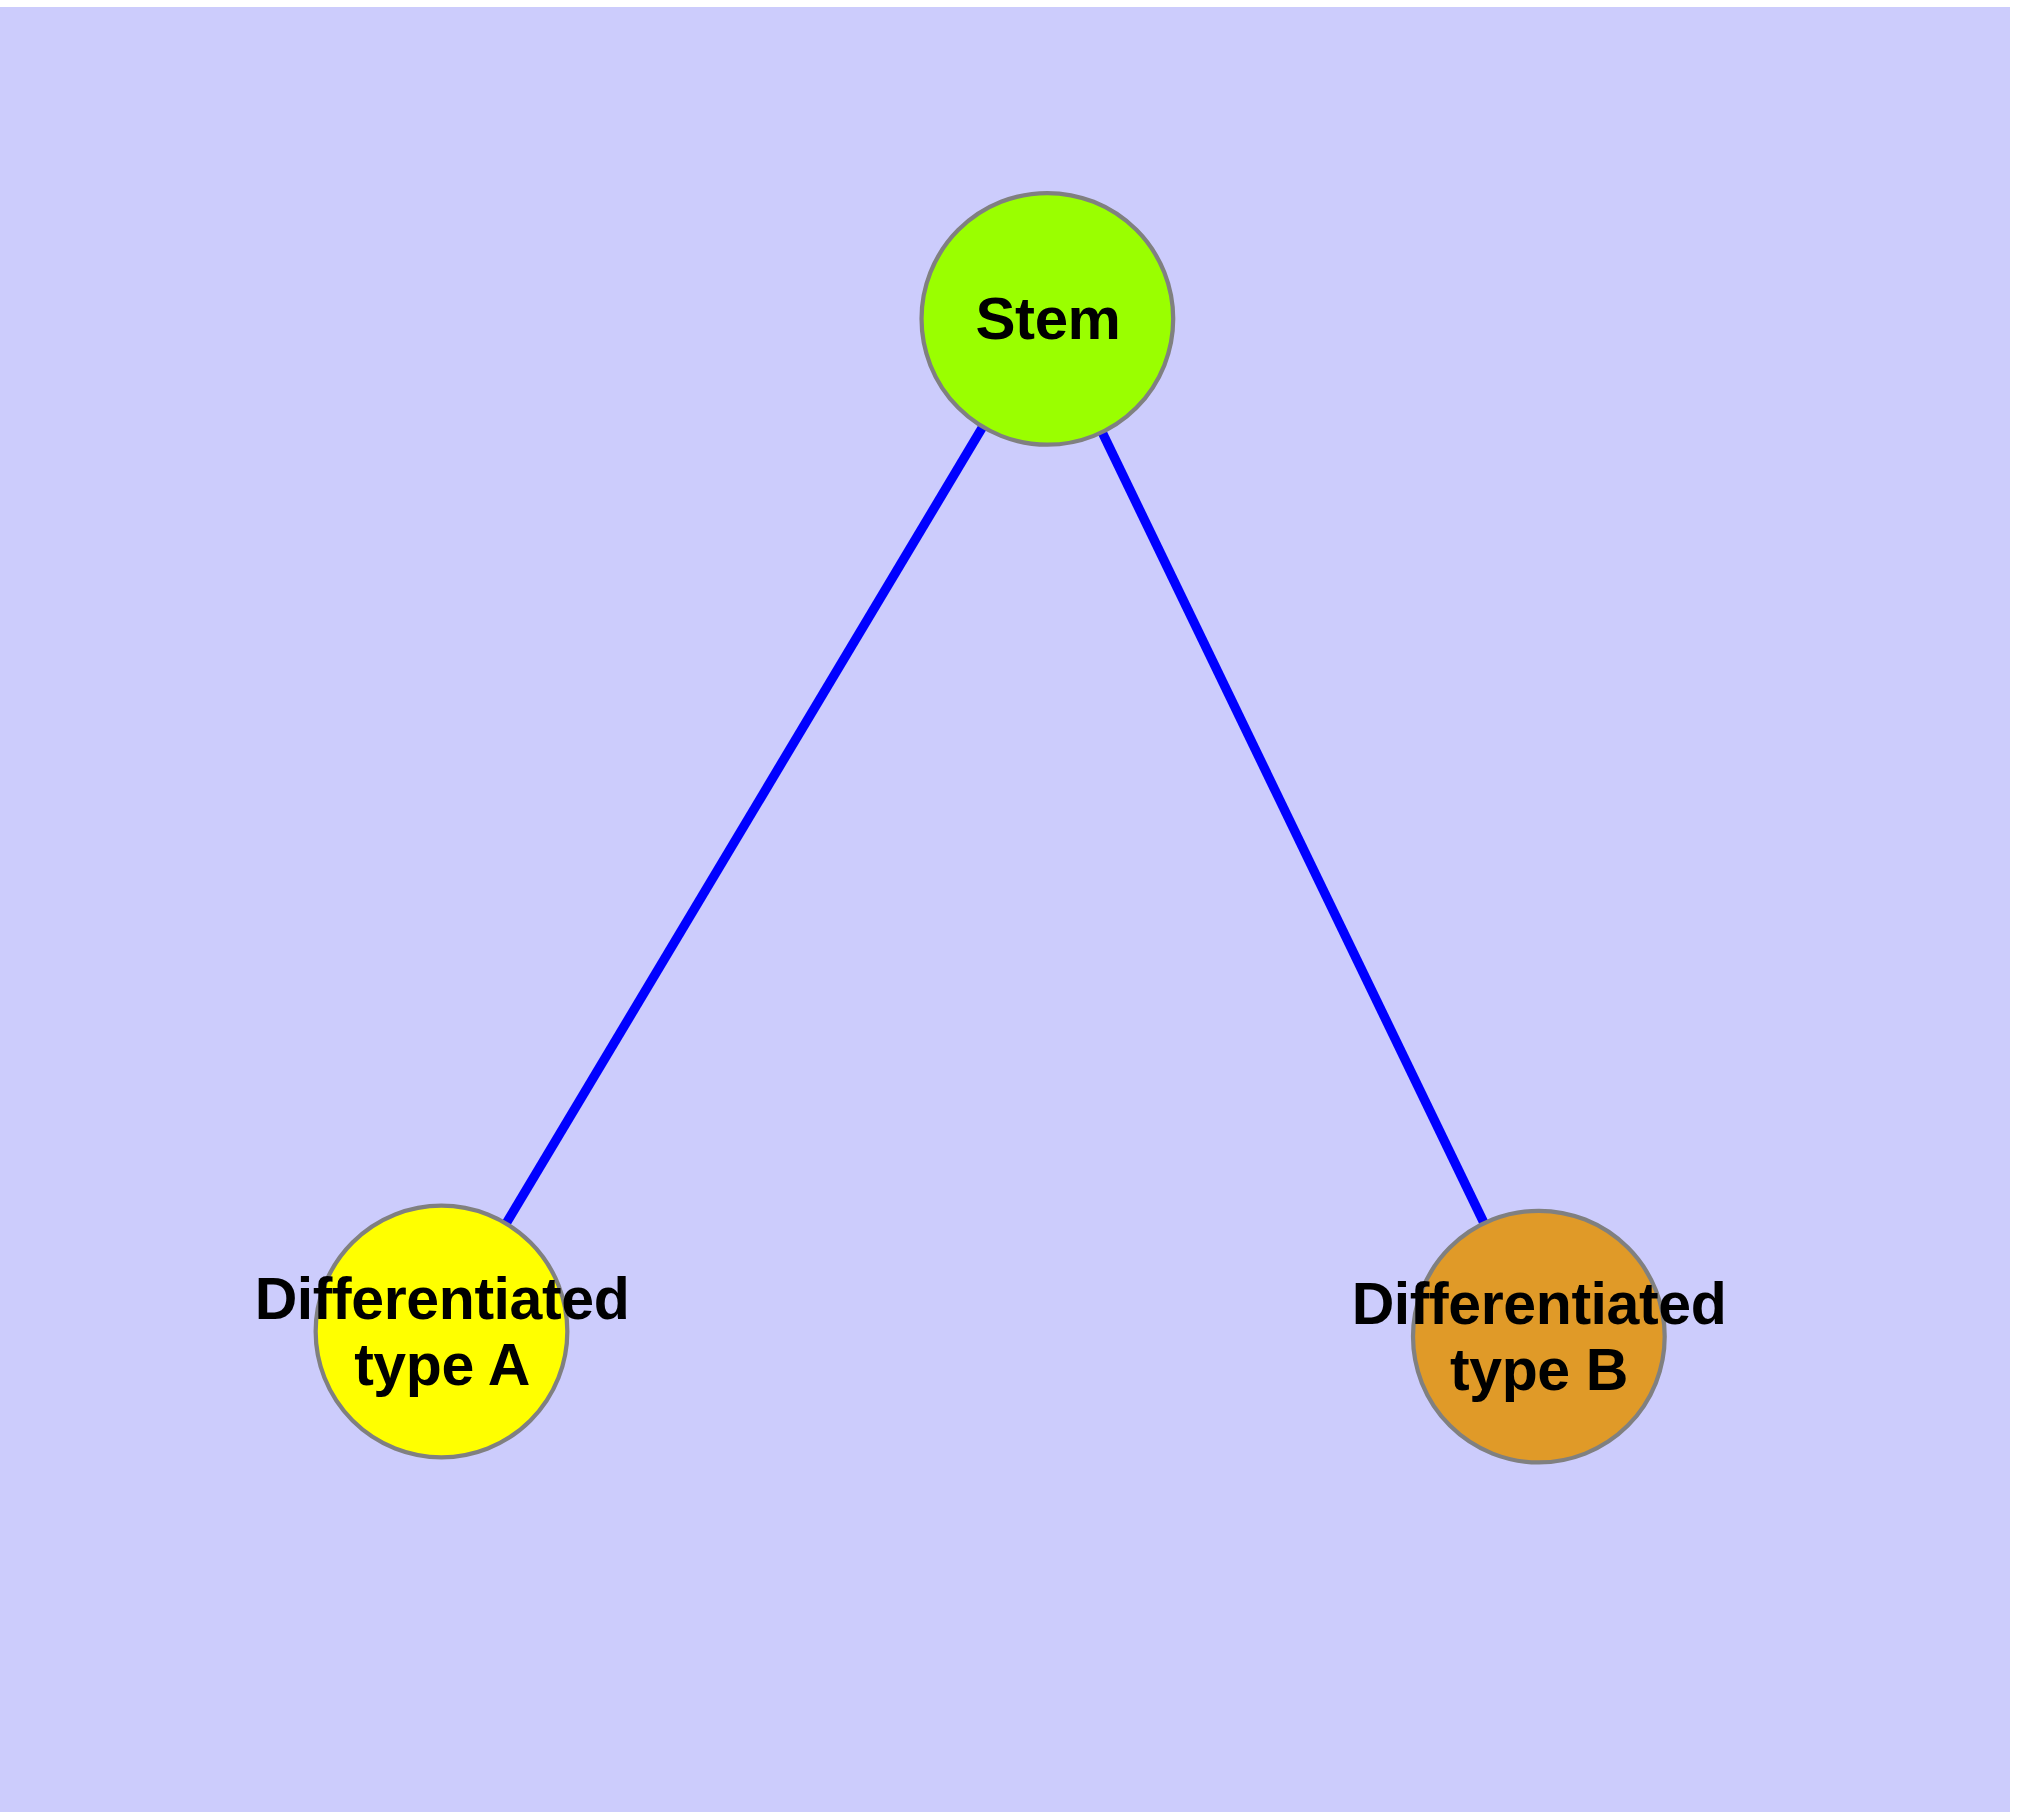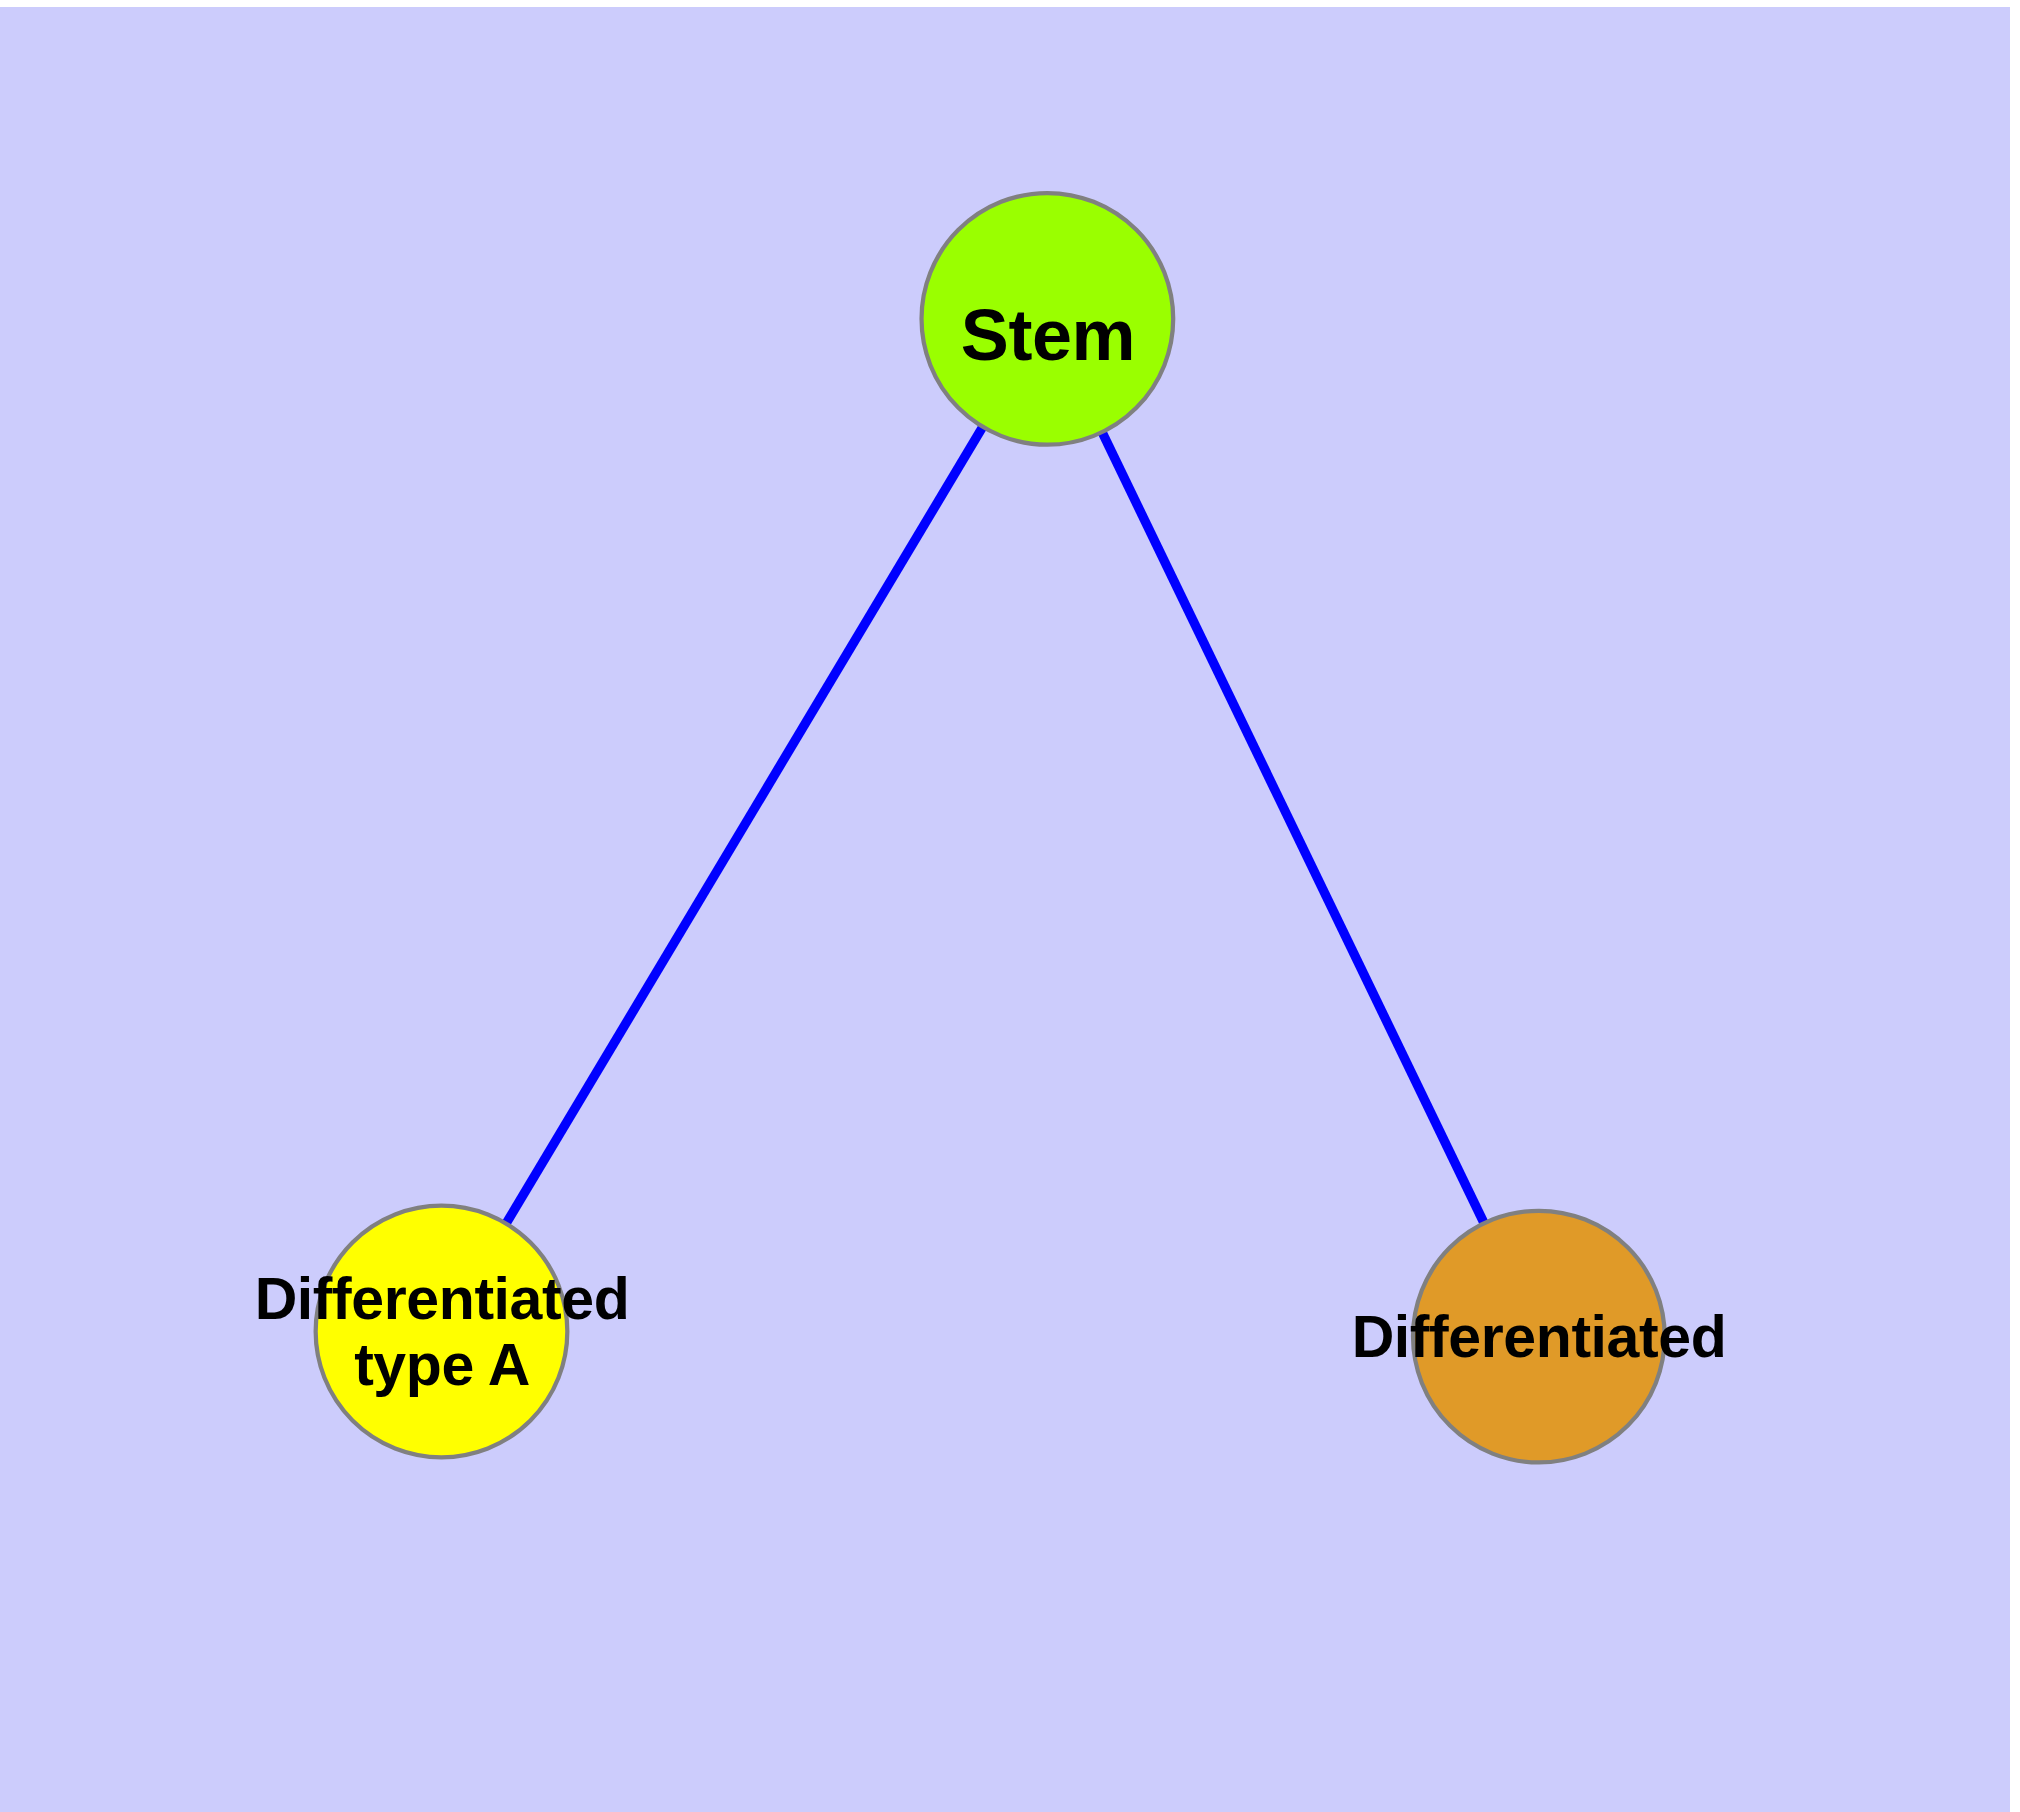--- a/index.html
+++ b/index.html
@@ -37,22 +37,21 @@
     transform: translate(-50%, -50%);
     text-align: center;
     color: #000000;
     font-weight: bold;
     line-height: 1.12;
     white-space: pre;
     pointer-events: none;
     letter-spacing: -0.4px;
   }
   .node-label.stem {
-    font-size: 72px;
-    margin-top: 16px;
+    font-size: 60px;
   }
   .node-label.diff {
     font-size: 59px;
   }
 </style>
 </head>
 <body>
 
 <div id="canvas-root">
   <div id="graph-plot-area">
@@ -66,17 +65,17 @@
 
       <g id="node-layer">
         <circle id="node-stem" cx="1236" cy="368" r="148.5" fill="#9aff00" stroke="#808080" stroke-width="5"></circle>
         <circle id="node-diff_a" cx="521" cy="1563" r="148.5" fill="#ffff00" stroke="#808080" stroke-width="5"></circle>
         <circle id="node-diff_b" cx="1816" cy="1569" r="148.5" fill="#e09a28" stroke="#808080" stroke-width="5"></circle>
       </g>
     </svg>
 
     <div class="node-label stem" id="label-stem" style="left: 1048px; top: 312px; color: rgb(0, 0, 0);"><span>Stem</span></div>
     <div class="node-label diff" id="label-diff_a" style="left: 442px; top: 1325px; color: rgb(0, 0, 0);"><span>Differentiated</span><br><span>type A</span></div>
-    <div class="node-label diff" id="label-diff_b" style="left: 1539px; top: 1330px; color: rgb(0, 0, 0);"><span>Differentiated</span><br></div>
+    <div class="node-label diff" id="label-diff_b" style="left: 1539px; top: 1330px; color: rgb(0, 0, 0);"><span>Differentiated</span><br><span>type B</span></div>
 
   </div>
 </div>
 
 
 </body></html>

